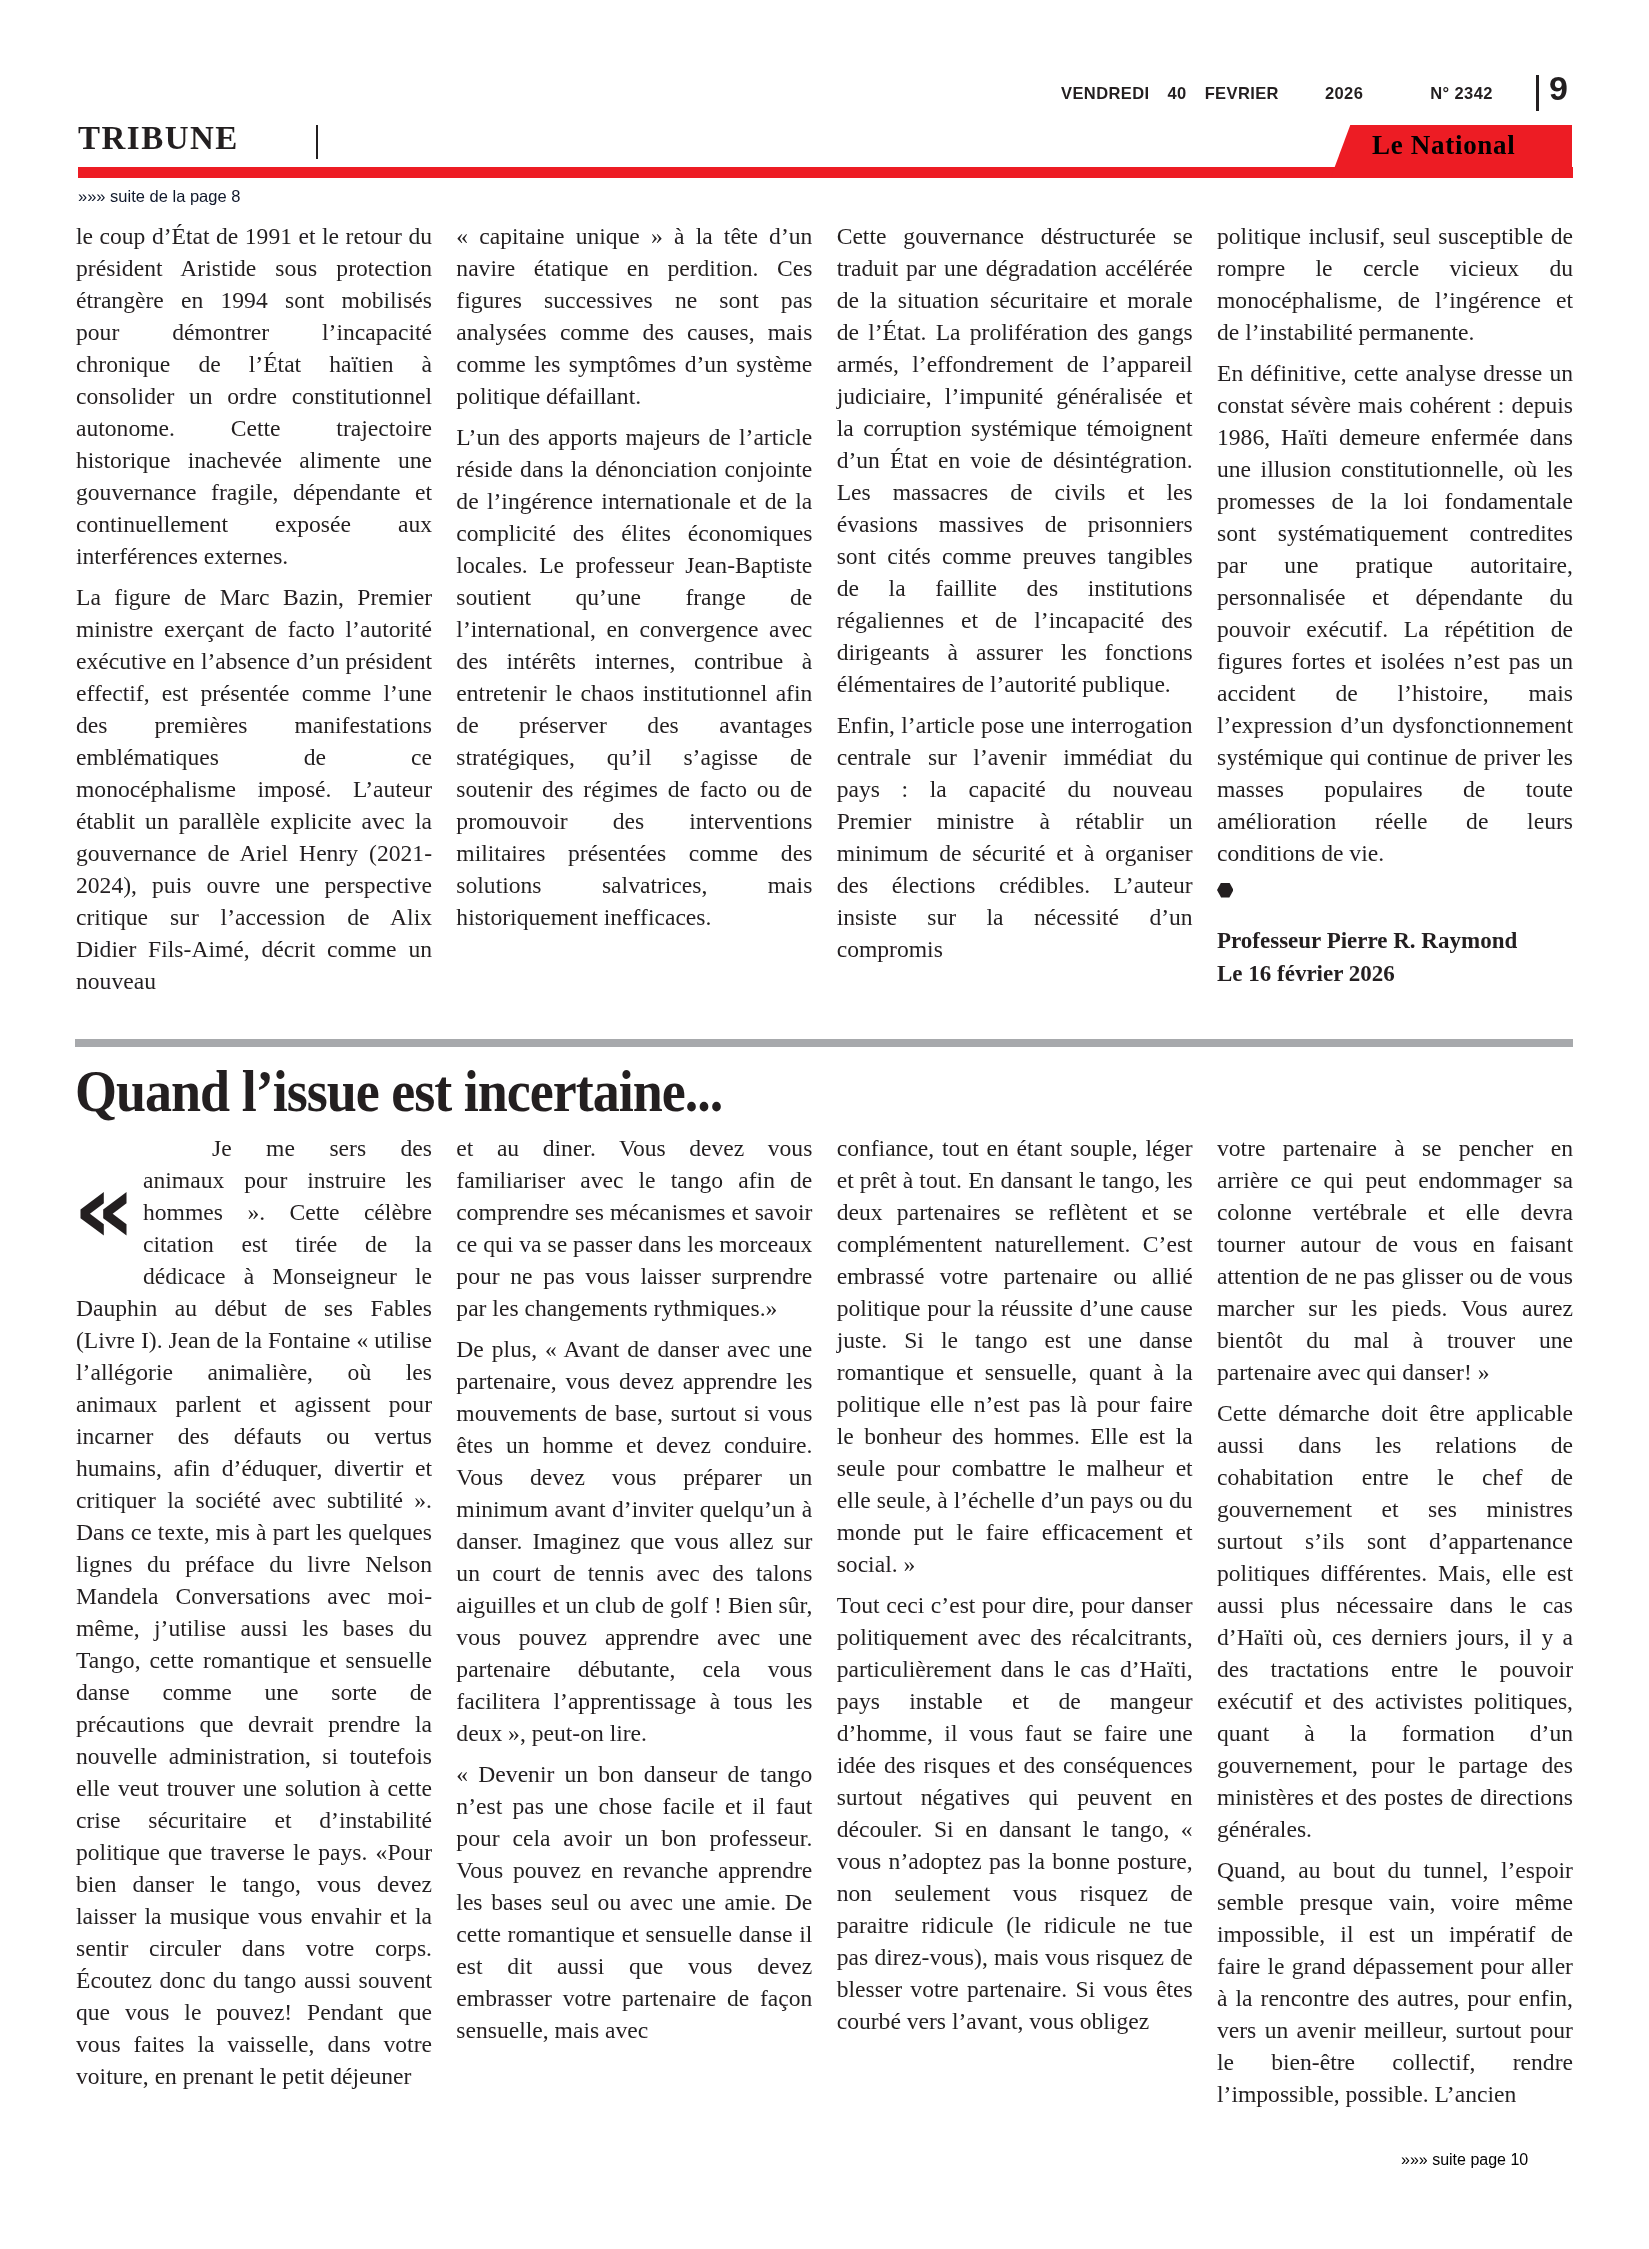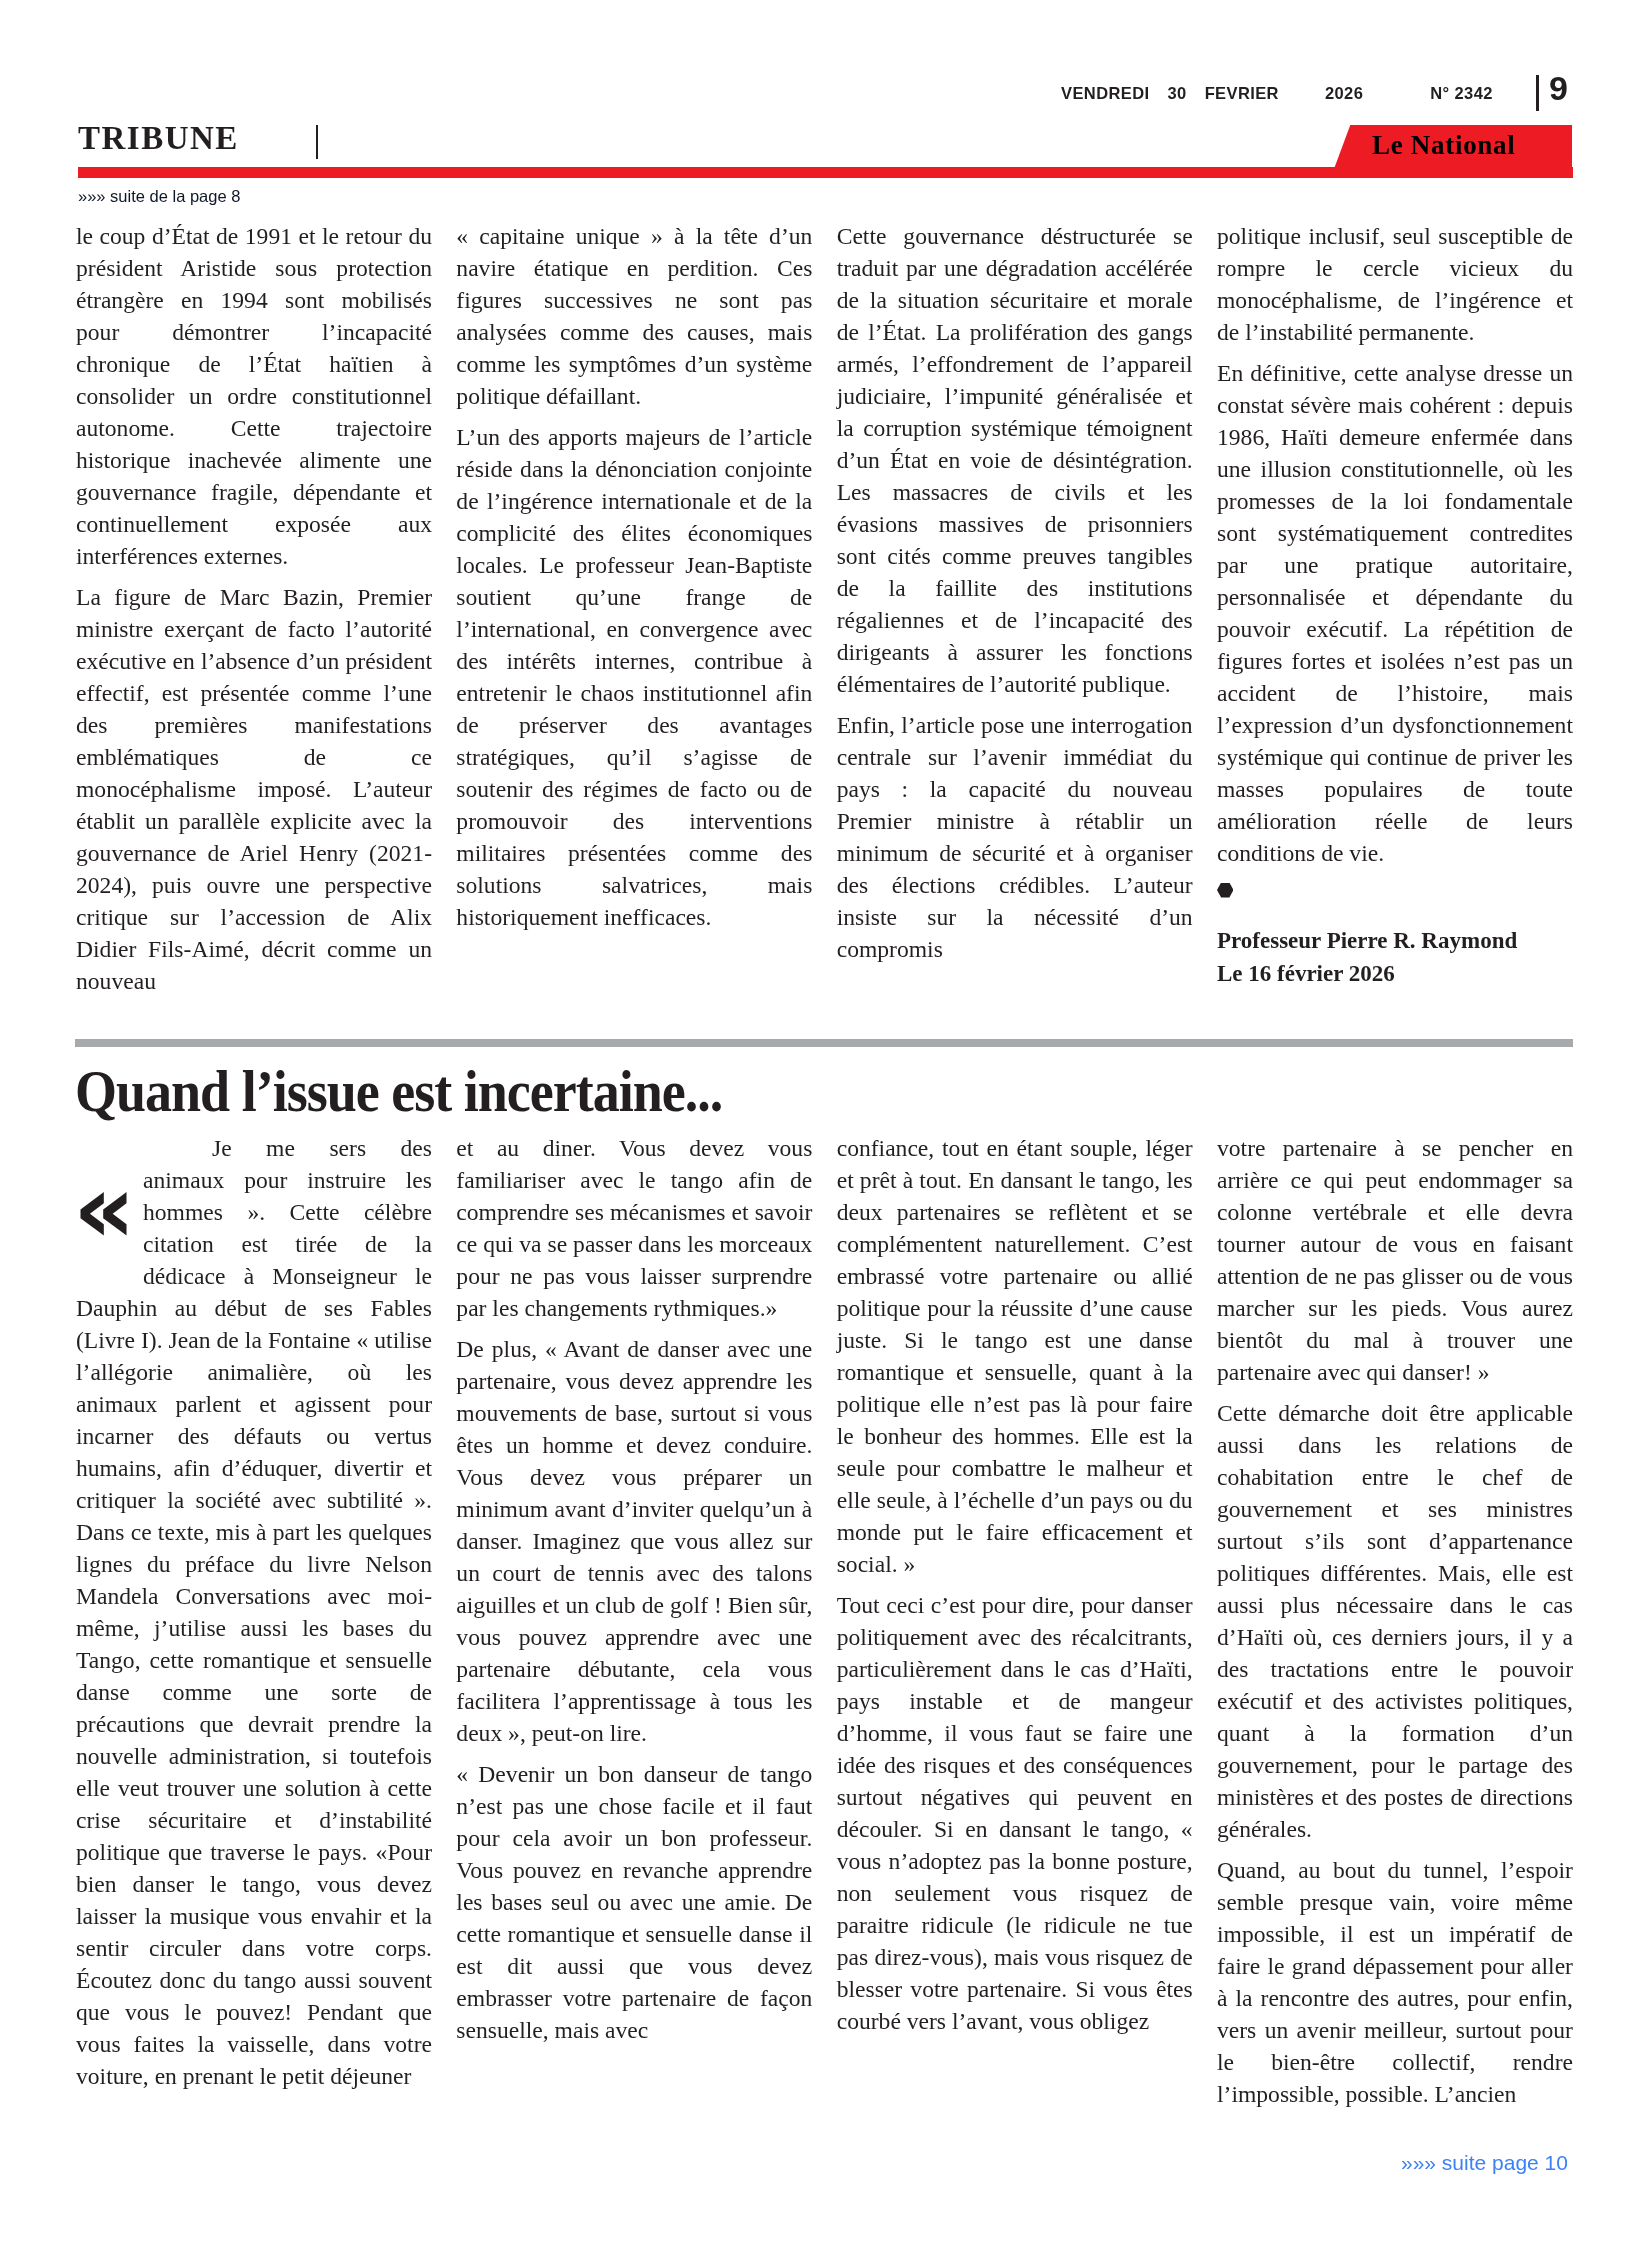--- a/index.html
+++ b/index.html
@@ -22,28 +22,28 @@
   .col{width:356px;font-size:23.6px;line-height:32px;text-align:justify;}
   .col p{margin:0 0 9px 0;}
   .top-cols{top:220px;}
   .bottom-cols{top:1132px;}
   .bottom-cols .col{font-size:23.6px;line-height:32px;}
   .signature{font-weight:bold;margin-top:10.5px;font-size:23px;line-height:33px;text-align:left;}
   .endmark{display:inline-block;width:16.5px;height:15px;background:#231f20;clip-path:polygon(25% 0,75% 0,100% 50%,75% 100%,25% 100%,0 50%);margin:4.5px 0 7.5px 0;}
   .grayrule{position:absolute;left:75px;top:1039px;width:1498px;height:8.2px;background:#a7a9ac;}
   .headline{position:absolute;left:75px;top:1054px;font-family:"Liberation Serif","DejaVu Serif",serif;font-weight:bold;font-size:60px;letter-spacing:-1.1px;line-height:75px;transform:scaleX(0.9);transform-origin:left;}
   .bigquote{float:left;font-size:97px;line-height:82px;height:105px;width:70px;margin:36px 0 0 -3px;font-family:"DejaVu Sans",sans-serif;font-weight:bold;}
-  .suite-bottom{position:absolute;left:1401px;top:2151px;color:#3b82f6;font-family:"Liberation Sans","DejaVu Sans",sans-serif;font-size:21px;}
+  .suite-bottom{position:absolute;left:1401px;top:2151px;color:#000000;font-family:"Liberation Sans","DejaVu Sans",sans-serif;font-size:16px;}
 </style>
 </head>
 <body>
 
 <div class="dateline">
   <span class="d-day">VENDREDI</span>
-  <span class="d-num">30</span>
+  <span class="d-num">40</span>
   <span class="d-month">FEVRIER</span>
   <span class="d-year">2026</span>
   <span>N° 2342</span>
 </div>
 <div class="pagebar"></div>
 <div class="pagenum">9</div>
 
 <div class="section">TRIBUNE</div>
 <div class="section-bar"></div>
 <div class="redline"></div>

